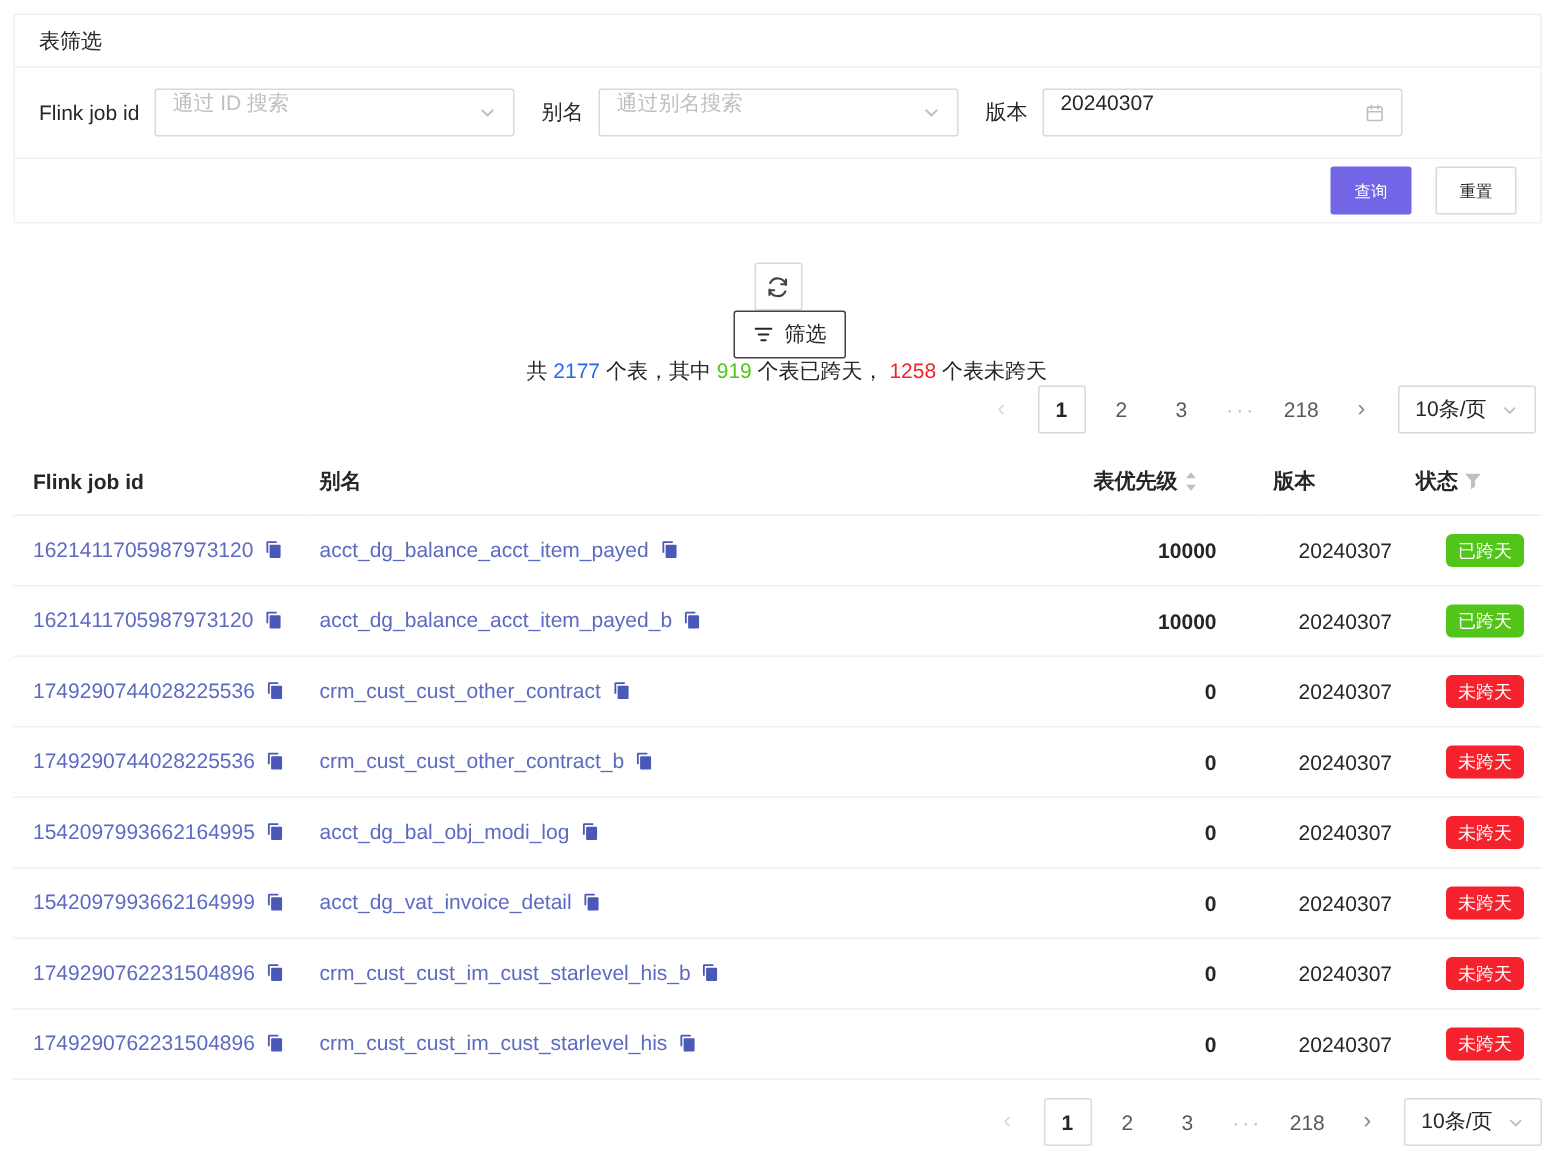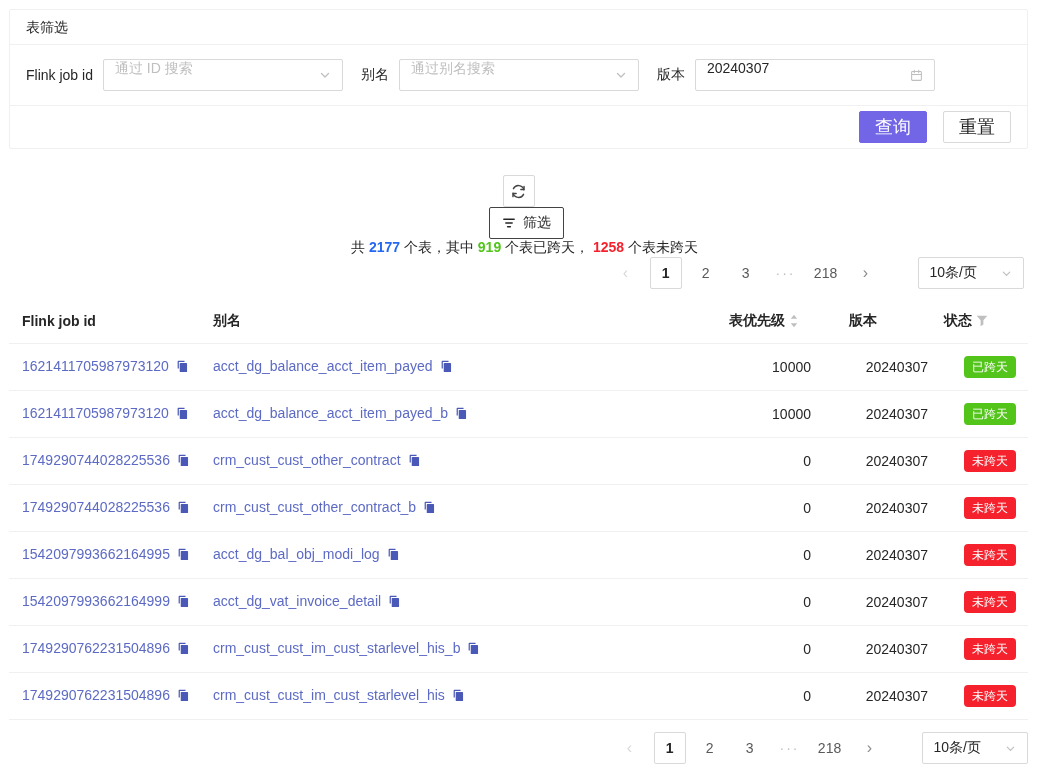--- a/index.html
+++ b/index.html
@@ -27,76 +27,76 @@
     width: 240px; height: 32px; border: 1px solid var(--border); border-radius: 2px;
     display: flex; justify-content: space-between;
     padding: 0 11px; background: #fff; cursor: pointer;
   }
   .placeholder { color: #bfbfbf; overflow: hidden; white-space: nowrap; }
   .date-value { color: #262626; }
   .sel-icon { display: inline-flex; align-items: center; }
   .card-footer { display: flex; justify-content: flex-end; align-items: center; gap: 16px; padding: 5px 16px; }
   .btn {
     height: 32px; padding: 0 15px; border-radius: 2px; border: 1px solid var(--border);
-    background: #fff; color: #262626; font-size: 18px; font-family: inherit; cursor: pointer;
+    background: #fff; color: #262626; font-size: 11px; font-family: inherit; cursor: pointer;
   }
   .btn-primary { background: var(--primary); border-color: var(--primary); color: #fff; }
 
   
   .toolbar { display: flex; align-items: center; margin-top: 26px; padding: 0 4px; flex-direction: column; }
   .icon-btn {
     width: 32px; height: 32px; border: 1px solid var(--border); border-radius: 2px;
     background: #fff; color: #434343; display: inline-flex; align-items: center;
     justify-content: center; cursor: pointer; flex: none; padding: 0;
   }
   .filter-btn {
     margin-left: 16px; height: 32px; padding: 0 12px; border: 1px solid #434343;
     border-radius: 2px; background: #fff; color: #262626; display: inline-flex;
     align-items: center; gap: 7px; font-size: 14px; font-family: inherit; cursor: pointer; flex: none;
   }
   .summary { margin-left: 12px; white-space: nowrap; }
-  .num { font-weight: 700; }
+  .num { font-weight: 400; }
   .num-blue { color: var(--info); }
   .num-green { color: var(--success); }
   .num-red { color: var(--error); }
 
   
   .pagination { display: flex; align-items: center; gap: 8px; margin-left: auto; }
   .pg-btn {
     min-width: 32px; height: 32px; line-height: 30px; text-align: center;
     border: 1px solid transparent; border-radius: 2px; color: #595959;
     cursor: pointer; user-select: none;
   }
   .pg-arrow { color: #8c8c8c; font-size: 16px; }
   .pg-arrow.disabled { color: #d9d9d9; cursor: default; }
   .pg-num.active { border-color: var(--border); color: #262626; font-weight: 600; background: #fff; }
   .pg-ellipsis { min-width: 32px; text-align: center; color: #bfbfbf; letter-spacing: 2px; cursor: pointer; }
   .pg-size {
     height: 32px; border: 1px solid var(--border); border-radius: 2px; background: #fff;
-    display: inline-flex; align-items: center; gap: 24px; padding: 0 11px; cursor: pointer; margin-left: 28px;
+    display: inline-flex; align-items: center; gap: 10px; padding: 0 11px; cursor: pointer;
   }
   .sel-chev { display: inline-flex; align-items: center; }
   .bottom-bar { display: flex; justify-content: flex-end; margin-top: 12px; }
   .bottom-bar .pagination { margin-left: 0; }
 
   
   .data-table { width: 100%; border-collapse: collapse; margin-top: 10px; table-layout: fixed; }
   .data-table th {
     font-weight: 600; text-align: left; padding: 13px 8px;
     border-bottom: 1px solid var(--split); font-size: 14px; white-space: nowrap;
   }
   .data-table td {
     padding: 12px 8px; border-bottom: 1px solid var(--split);
     font-size: 14px; white-space: nowrap; overflow: hidden;
   }
   .data-table th:first-child, .data-table td:first-child { padding-left: 13px; }
   .data-table th:last-child, .data-table td:last-child { padding-right: 12px; }
   .th-right, .td-right { text-align: right; }
   .th-flex { display: inline-flex; align-items: center; gap: 4px; }
-  .td-priority { padding-right: 30px !important; }
+  .td-priority { padding-right: 30px !important; font-weight: bold; }
   .link { color: var(--link); text-decoration: none; cursor: pointer; }
   .copy { color: #4a58b8; margin-left: 7px; display: inline-block; vertical-align: -2px; cursor: pointer; }
   .badge {
     display: inline-block; padding: 3px 8px; border-radius: 4px;
     color: #fff; font-size: 12px; line-height: 16px;
   }
   .badge.success { background: var(--success); text-align: center; }
   .badge.error { background: var(--error); }
 </style>
 </head>

